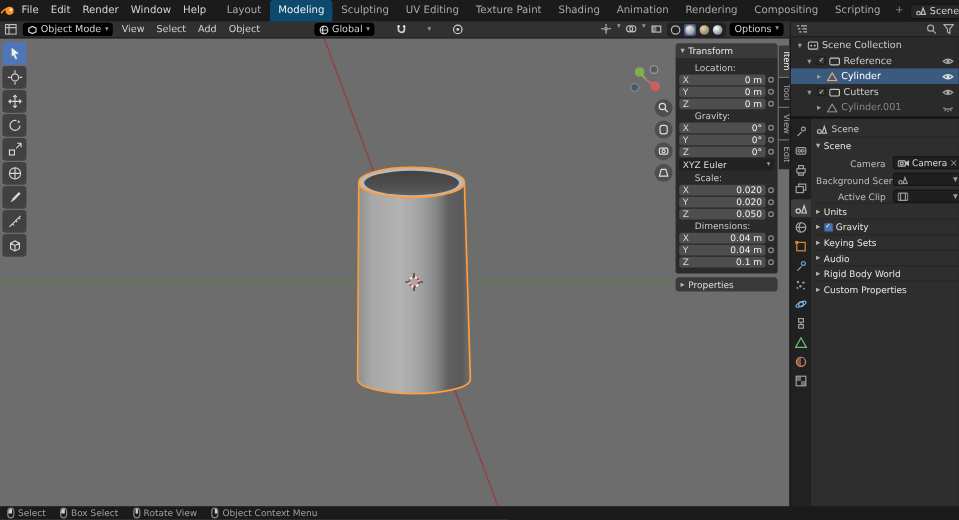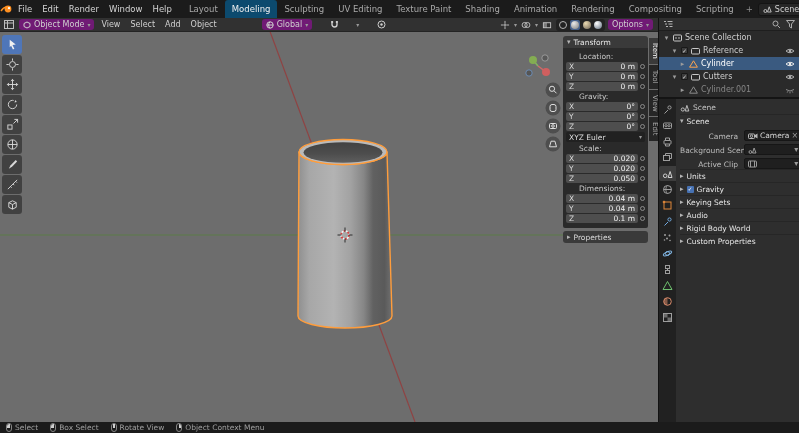--- a/index.html
+++ b/index.html
@@ -25,25 +25,25 @@
   .mouse{position:relative;width:6px;height:9px;border:1px solid #858585;border-radius:3px;display:inline-block;margin-right:3px;flex:none}
   .mouse i{position:absolute;background:#cfcfcf;display:block}
   .m-left i{left:0;top:0;width:2.5px;height:3.5px;border-radius:2.5px 0 0 0}
   .m-mid i{left:1.5px;top:0;width:1.5px;height:3.5px}
   .m-right i{right:0;top:0;width:2.5px;height:3.5px;border-radius:0 2.5px 0 0}
 
   
   .viewport{position:absolute;left:0;top:18px;width:658px;height:404px;background:#6d6d6d;overflow:hidden}
   svg.scene{position:absolute;left:0;top:0;z-index:1}
   .vp-header{position:absolute;left:0;top:0;width:100%;height:14px;background:#313131;border-bottom:1px solid #242424;display:flex;align-items:center;padding:0 3px;gap:4px;font-size:8px;color:#d0d0d0;z-index:6}
-  .pill{display:flex;align-items:center;gap:3px;background:#701a75;border-radius:3px;height:11px;padding:0 4px;white-space:nowrap}
+  .pill{display:flex;align-items:center;gap:3px;background:#000000;border-radius:3px;height:11px;padding:0 4px;white-space:nowrap}
   .chev{font-size:6px;color:#999;line-height:6px}
   .vph-menu{padding:0 3px;white-space:nowrap}
   .vph-center{display:flex;align-items:center;gap:16px;margin-left:38px}
-  .vph-right{margin-left:auto;display:flex;align-items:center;gap:3px;padding-right:2px}
+  .vph-right{margin-left:auto;display:flex;gap:3px;padding-right:2px}
   .mini-ico{display:flex;align-items:center;justify-content:center;width:12px;height:11px}
   .sph-wrap{display:flex;align-items:center;gap:3px;background:#222;border-radius:3px;padding:1px 3px;height:12px}
   .sphere{width:8px;height:8px;border-radius:50%;flex:none}
   .sph-wire{border:1px solid #b5b5b5;background:transparent}
   .sph-solid{background:radial-gradient(circle at 35% 30%,#e9e9e9,#7c7c7c)}
   .sph-mat{background:radial-gradient(circle at 35% 30%,#ead9b0,#6d6354)}
   .sph-rend{background:radial-gradient(circle at 35% 30%,#ffffff,#5f6d7d)}
   .sph-active{background:#46618c;border-radius:2px;padding:1px;display:flex}
 
   .toolbar{position:absolute;left:2px;top:17px;width:22px;z-index:5;display:flex;flex-direction:column;gap:1px}

